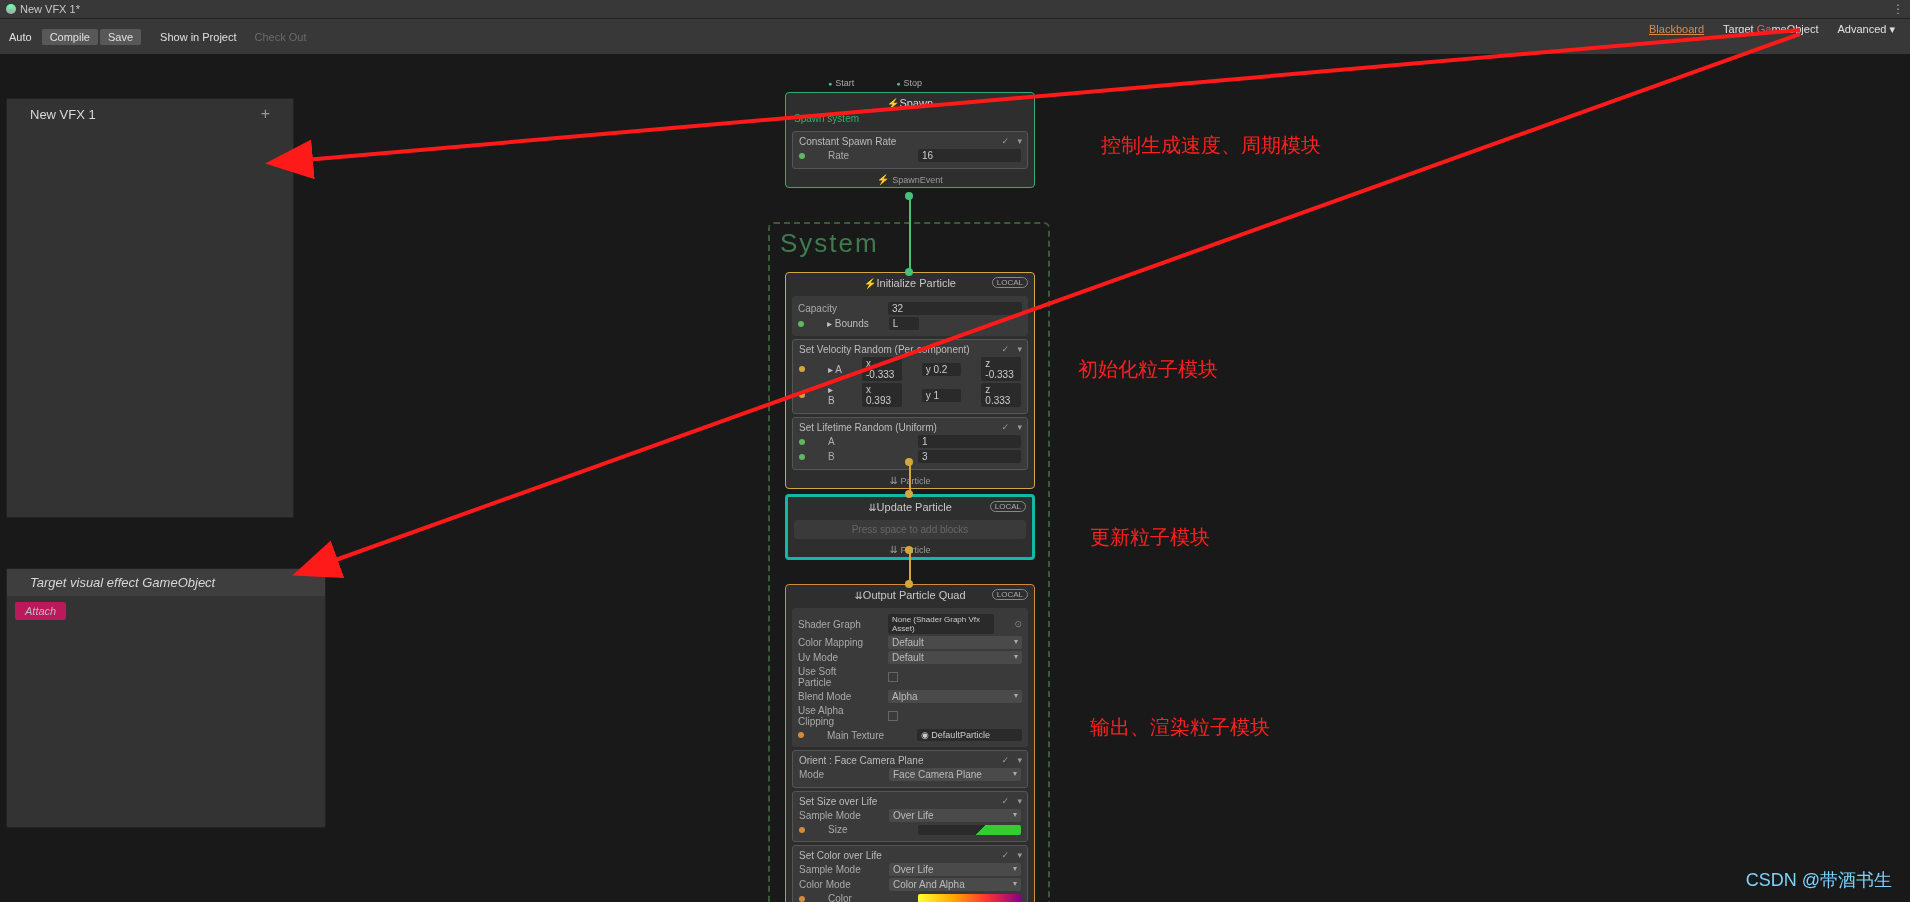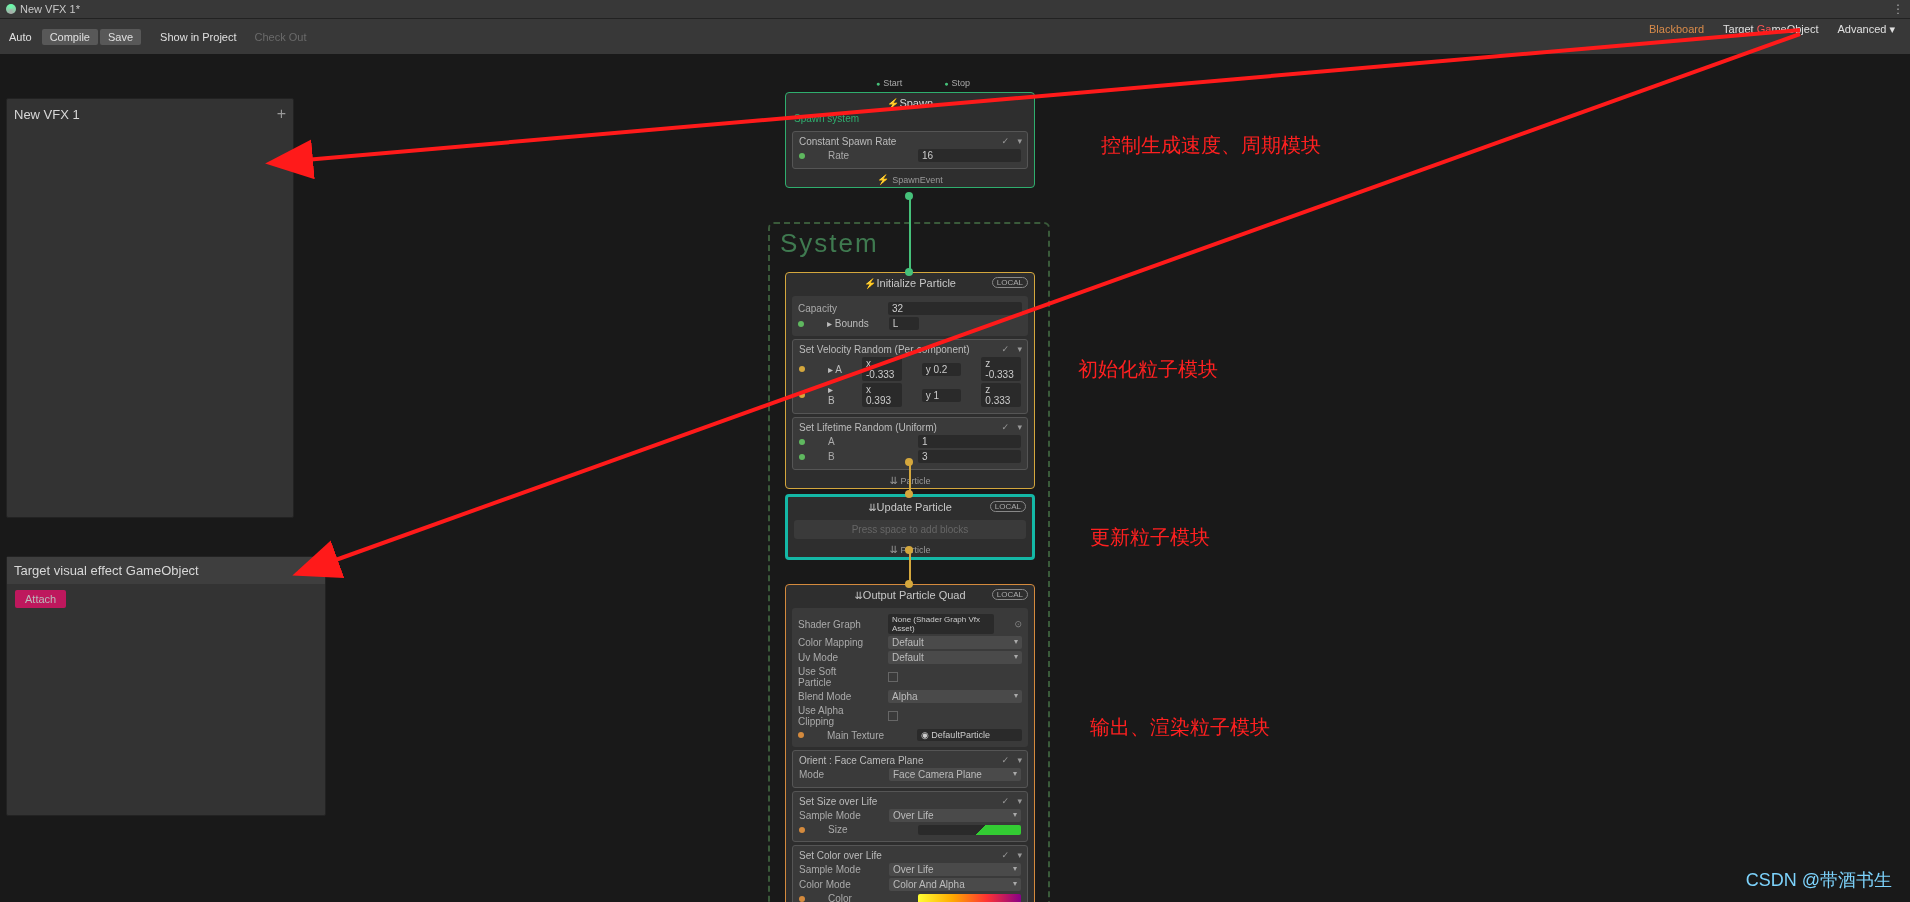--- a/index.html
+++ b/index.html
@@ -5,24 +5,24 @@
   * { box-sizing: border-box; margin: 0; padding: 0; font-family: Arial, "Microsoft YaHei", sans-serif; }
   body { background: #191919; color: #c8c8c8; width: 1910px; height: 902px; position: relative; overflow: hidden; font-size: 11px; }
   .titlebar { height: 18px; background: #383838; display: flex; align-items: center; padding: 0 6px; font-size: 11px; color: #c8c8c8; }
   .titlebar .vfx-ico { width: 10px; height: 10px; background: conic-gradient(#6fa, #aaa, #6fa); border-radius: 50%; margin-right: 4px; }
   .topbar { height: 36px; background: #383838; display: flex; align-items: center; padding: 0 0; font-size: 11px; border-top: 1px solid #222; position: relative; }
   .btn { background: #585858; color: #e0e0e0; padding: 2px 8px; margin: 0 1px; border-radius: 2px; cursor: pointer; font-size: 11px; }
   .btn.flat { background: transparent; }
   .btn.dis { color: #6a6a6a; }
   .topright { position: absolute; right: 6px; top: 0; display: flex; gap: 1px; align-items: center; height: 20px; }
   .topright .btn { font-size: 11px; }
-  .lbl-warn { color: #d98b4a; }
+  .lbl-warn { color: #d98b4a; text-decoration: underline; }
   .lbl-red { color: #ff5555; }
   .panel { position: absolute; background: #333333; border: 1px solid #222; border-radius: 2px; }
-  .panel-head { padding: 6px 7px; font-size: 13px; color: #d8d8d8; display: flex; justify-content: space-between; align-items: center; }
+  .panel-head { padding: 6px 23px; font-size: 13px; color: #d8d8d8; display: flex; justify-content: space-between; align-items: center; }
   .plus { color: #999; font-size: 16px; cursor: pointer; }
   .attach { background: #be185d; color: #bbb; padding: 3px 10px; font-size: 11px; border-radius: 2px; display: inline-block; margin: 6px 8px; }
   
   .node { position: absolute; border-radius: 4px; }
   .nhead { text-align: center; padding: 4px 0; font-size: 11px; display: flex; justify-content: center; align-items: center; }
   .bolt::before { content: "⚡"; font-size: 10px; }
   .darrow::before { content: "⇊"; font-size: 10px; }
   .sub { background: #3a3a3a; margin: 3px 6px; border-radius: 3px; padding: 4px 6px; font-size: 10px; color: #bcbcbc; position: relative; }
   .sub.block { border: 1px solid #555; }
   .sub .row { display: flex; align-items: center; gap: 20px; margin: 2px 0; }
@@ -76,28 +76,28 @@
   </div>
 </div>
 
 <div class="panel" style="left:6px; top:98px; width:288px; height:420px;">
   <div class="panel-head">
     <span>New VFX 1</span>
     <span class="plus">+</span>
   </div>
 </div>
 
-<div class="panel" style="left:6px; top:556px; width:320px; height:260px;">
+<div class="panel" style="left:6px; top:568px; width:320px; height:260px;font-style:italic;">
   <div class="panel-head" style="background:#3e3e3e">
     <span>Target visual effect GameObject</span>
   </div>
   <span class="attach">Attach</span>
 </div>
 
-<div class="toplabels" style="left:876px; top:78px;">
+<div class="toplabels" style="left:828px; top:78px;">
   <span>Start</span>
   <span>Stop</span>
 </div>
 
 <div class="node" style="left:785px; top:92px; width:250px; border:1px solid #2fae6e; background:#2e2e2e;">
   <div class="nhead" style="color:#d8d8d8">
       <span class="bolt"></span>
       <span>Spawn</span>
     </div>
   <div style="color:#2fae6e; font-size:10px; padding:0 8px 4px;">Spawn system</div>

